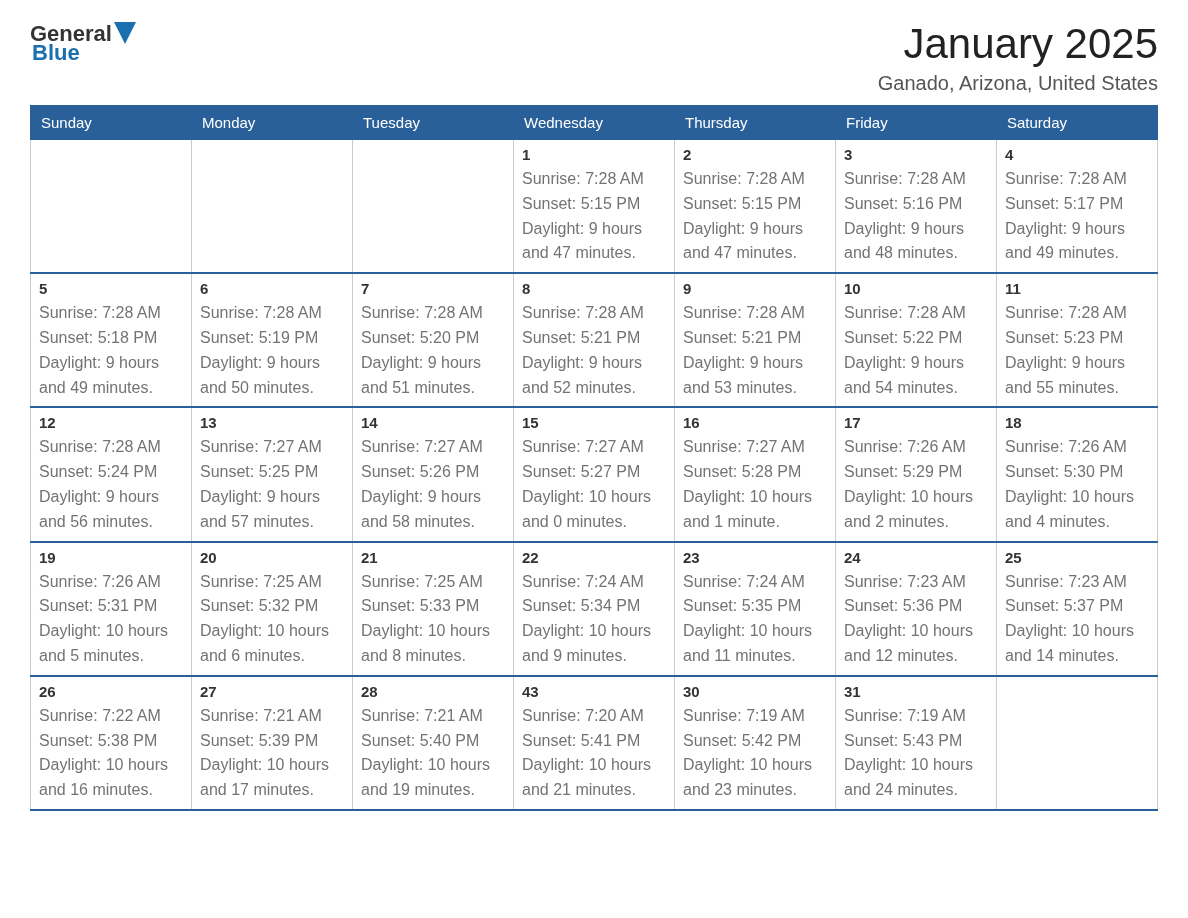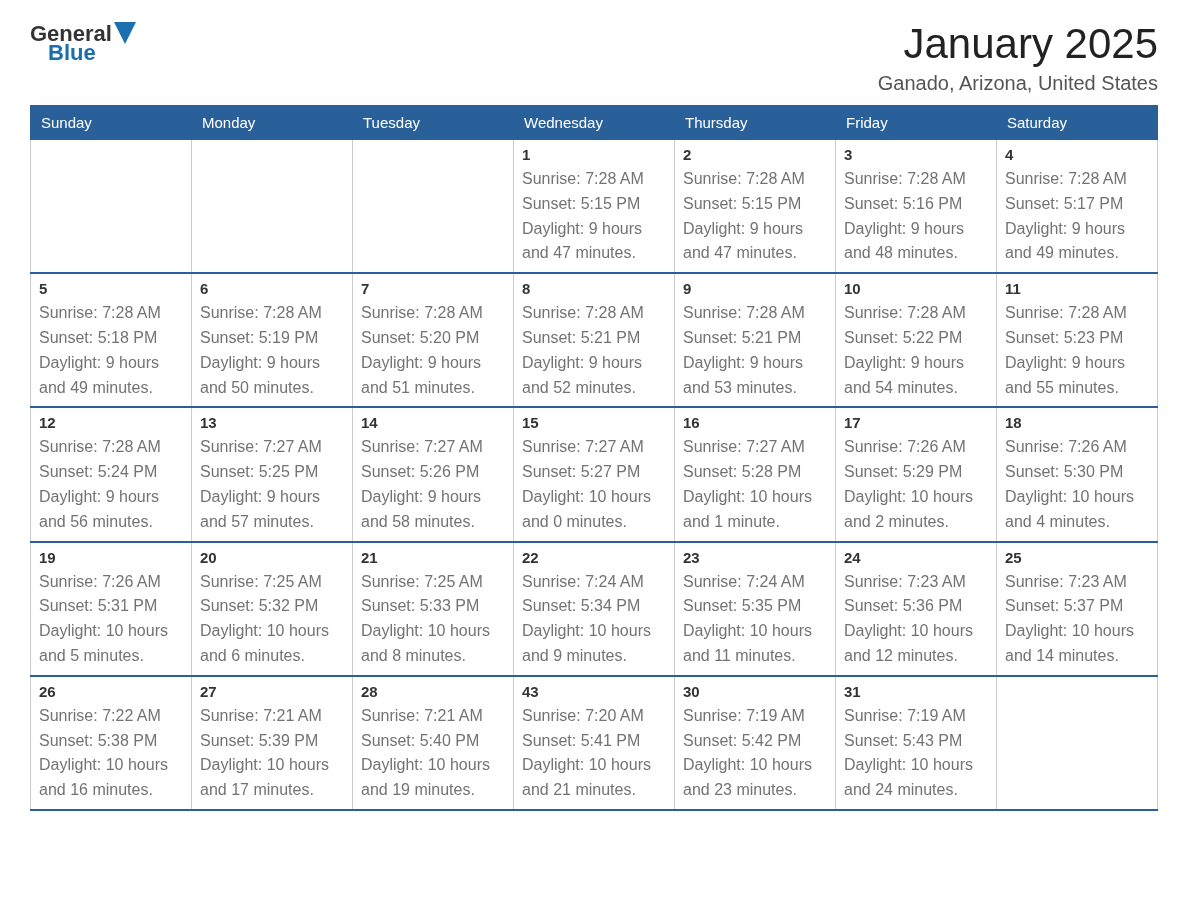--- a/index.html
+++ b/index.html
@@ -92,21 +92,21 @@
   <div class="logo">
     <div style="display:flex; flex-direction:column; align-items:flex-start;">
       <div style="display:flex; align-items:center;">
         <span class="logo-text-general">General</span>
         <div style="display:inline-block; margin-left:2px; margin-top:2px;">
           <svg width="22" height="22" viewBox="0 0 22 22">
             <polygon points="0,0 22,0 11,22" fill="#1a6faf"></polygon>
           </svg>
         </div>
       </div>
-      <span class="logo-text-blue" style="margin-top:-8px; margin-left:18px;">Blue</span>
+      <span class="logo-text-blue" style="margin-top:-8px; margin-left:2px;">Blue</span>
     </div>
   </div>
   <div class="title-section">
     <div class="month-title">January 2025</div>
     <div class="location-subtitle">Ganado, Arizona, United States</div>
   </div>
 </div>
 
 <table class="calendar">
   <thead>

